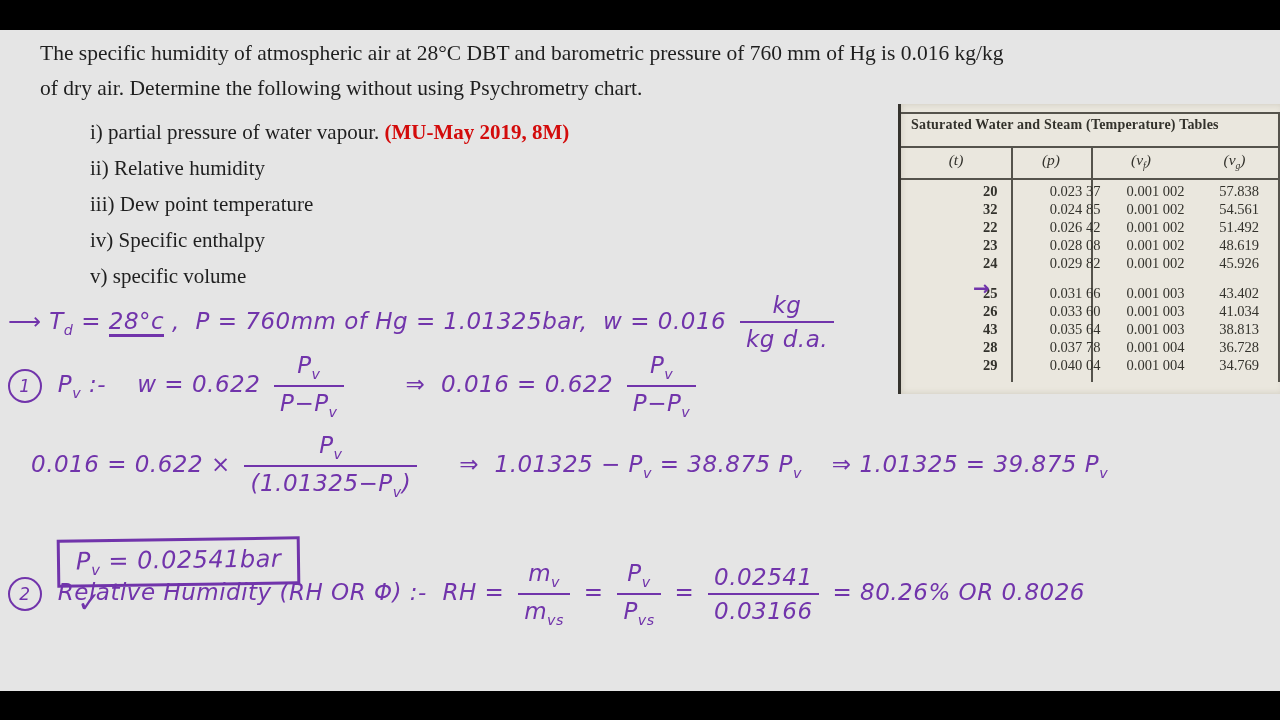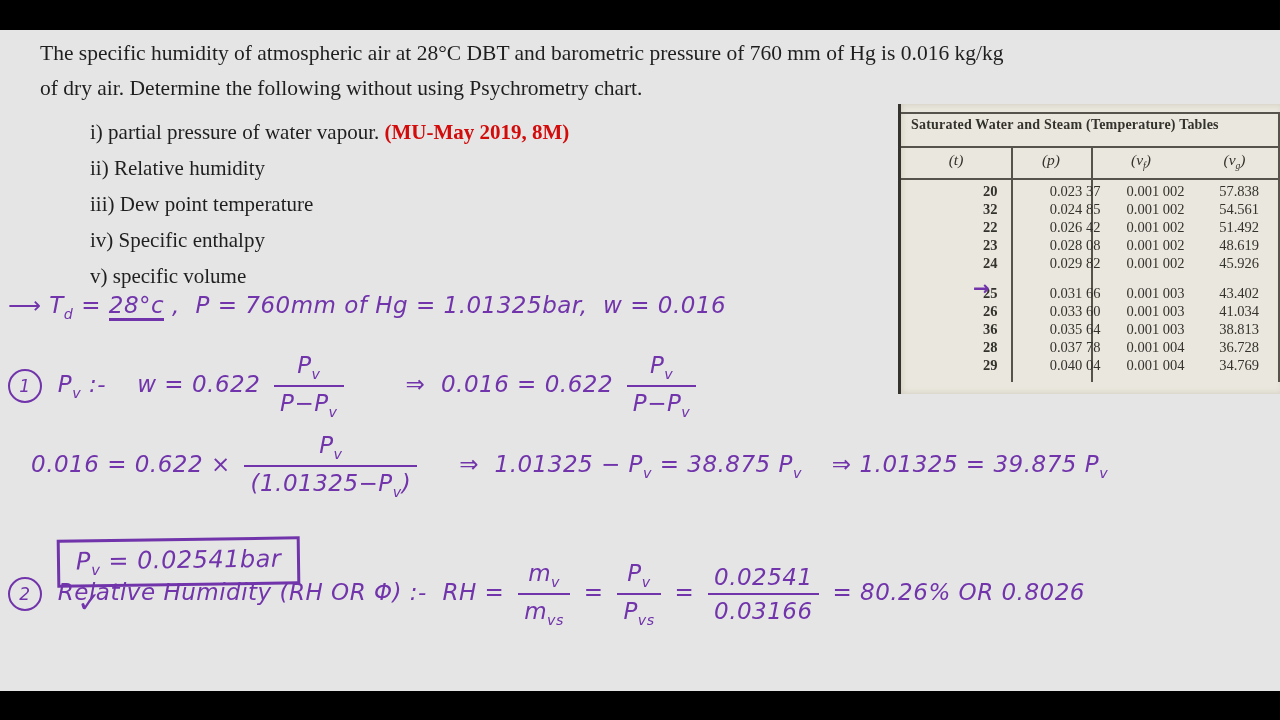--- a/index.html
+++ b/index.html
@@ -132,42 +132,42 @@
           <span class="st-cell c2">0.001 003</span>
           <span class="st-cell c3">43.402</span>
         </div>
         <div class="st-row">
           <span class="st-cell c0">26</span>
           <span class="st-cell c1">0.033 60</span>
           <span class="st-cell c2">0.001 003</span>
           <span class="st-cell c3">41.034</span>
         </div>
         <div class="st-row">
-          <span class="st-cell c0">36</span>
+          <span class="st-cell c0">43</span>
           <span class="st-cell c1">0.035 64</span>
           <span class="st-cell c2">0.001 003</span>
           <span class="st-cell c3">38.813</span>
         </div>
         <div class="st-row">
           <span class="st-cell c0">28</span>
           <span class="st-cell c1">0.037 78</span>
           <span class="st-cell c2">0.001 004</span>
           <span class="st-cell c3">36.728</span>
         </div>
         <div class="st-row">
           <span class="st-cell c0">29</span>
           <span class="st-cell c1">0.040 04</span>
           <span class="st-cell c2">0.001 004</span>
           <span class="st-cell c3">34.769</span>
         </div>
       </div>
     <div class="st-arrow">→</div>
   </div>
 
-  <div class="hw lineA"><span class="hw-arrow">⟶</span><span> T</span><sub>d</sub><span> = </span><span class="hw-u">28°c</span><span> ,  P = 760mm of Hg = 1.01325bar,  w = 0.016 </span></div>
+  <div class="hw lineA"><span class="hw-arrow">⟶</span><span> T</span><sub>d</sub><span> = </span><span class="hw-u">28°c</span><span> ,  P = 760mm of Hg = 1.01325bar,  w = 0.016 </span><span class="frac"><span class="num">kg</span><span class="den">kg d.a.</span></span></div>
   <div class="hw lineB"><span class="circ">1</span><span> P</span><sub>v</sub><span> :-    w = 0.622 </span><span class="frac"><span class="num"><span>P</span><sub>v</sub></span><span class="den"><span>P−P</span><sub>v</sub></span></span><span class="hgap" style="width: 56px;"></span><span class="hw-arrow">⇒</span><span>  0.016 = 0.622 </span><span class="frac"><span class="num"><span>P</span><sub>v</sub></span><span class="den"><span>P−P</span><sub>v</sub></span></span></div>
   <div class="hw lineC"><span>0.016 = 0.622 × </span><span class="frac"><span class="num"><span>P</span><sub>v</sub></span><span class="den"><span>(1.01325−P</span><sub>v</sub><span>)</span></span></span><span class="hgap" style="width: 36px;"></span><span class="hw-arrow">⇒</span><span>  1.01325 − P</span><sub>v</sub><span> = 38.875 P</span><sub>v</sub><span class="hgap" style="width: 30px;"></span><span class="hw-arrow">⇒</span><span> 1.01325 = 39.875 P</span><sub>v</sub></div>
   <div class="hw lineD">
     <span class="hw-box"><span>P</span><sub>v</sub><span> = 0.02541bar</span></span>
     <span class="hw-check">✓</span>
   </div>
   <div class="hw lineE"><span class="circ">2</span><span> Relative Humidity (RH OR Φ) :-  RH = </span><span class="frac"><span class="num"><span>m</span><sub>v</sub></span><span class="den"><span>m</span><sub>vs</sub></span></span><span> = </span><span class="frac"><span class="num"><span>P</span><sub>v</sub></span><span class="den"><span>P</span><sub>vs</sub></span></span><span> = </span><span class="frac"><span class="num">0.02541</span><span class="den">0.03166</span></span><span> = 80.26% OR 0.8026</span></div>
 
   <div class="bar bottom"></div>
 </div>

